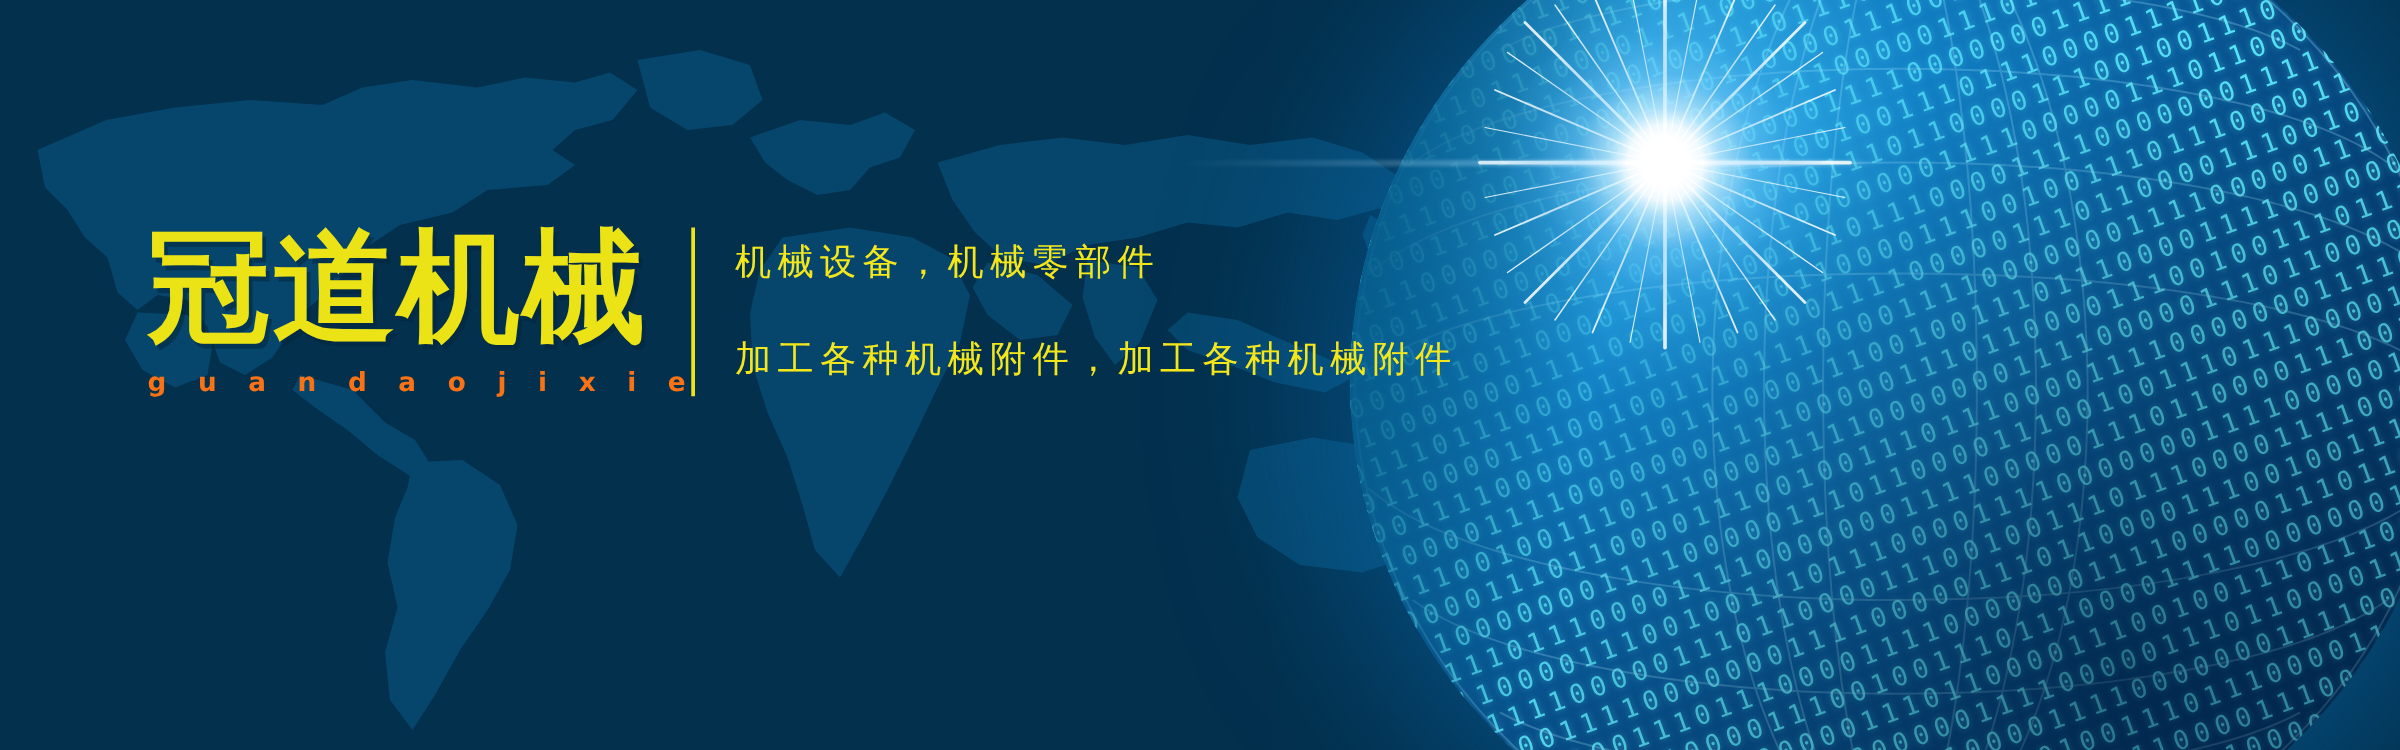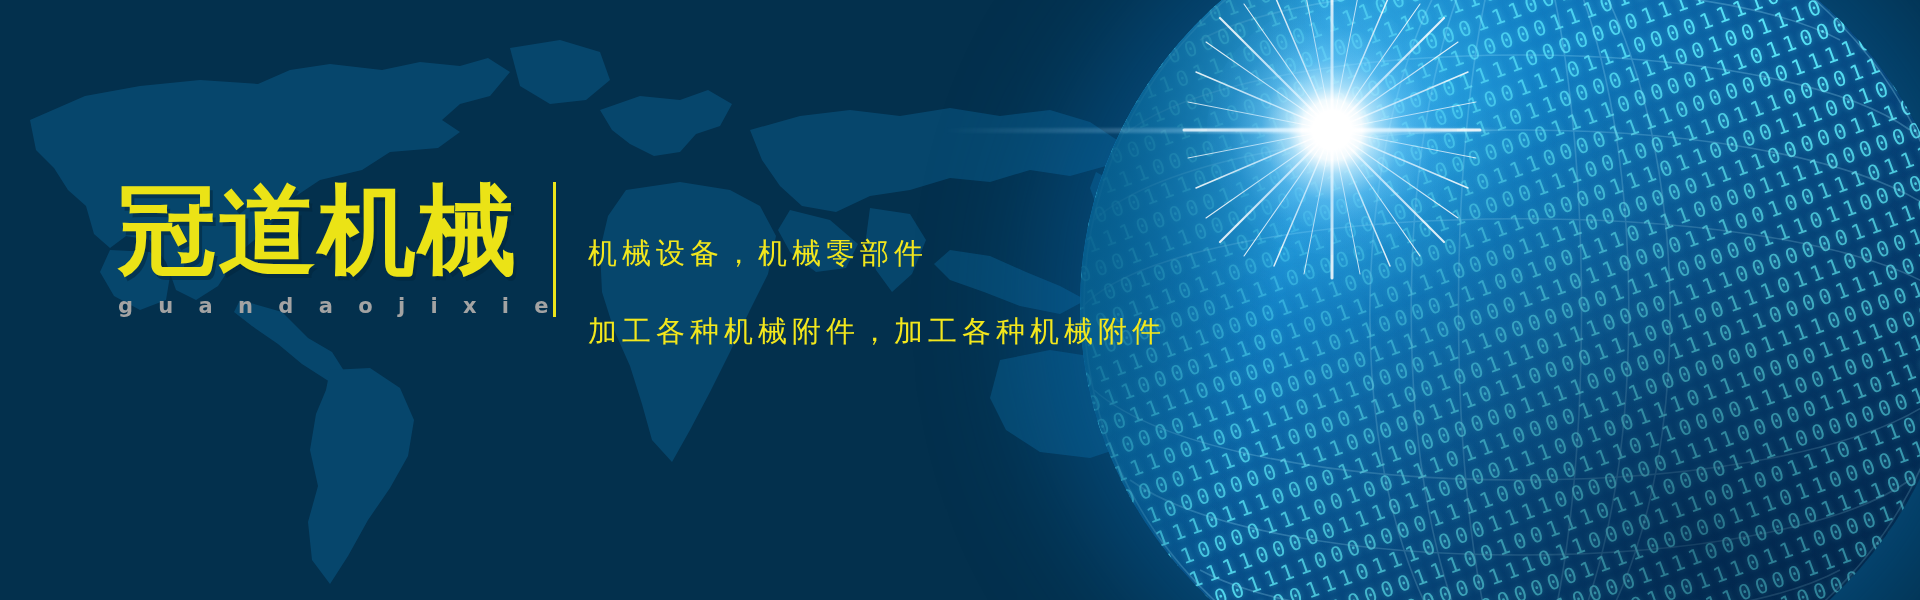--- a/index.html
+++ b/index.html
@@ -154,21 +154,21 @@
     color: #ebe316;
     letter-spacing: 2px;
     font-family: "DejaVu Sans", "Liberation Sans", sans-serif;
     text-shadow: 3px 4px 0 rgba(2,38,62,0.55);
     white-space: nowrap;
   }
   .logo-pinyin {
     margin-top: 12px;
     font-size: 21px;
     line-height: 24px;
-    color: #a3a3a3;
+    color: #f97316;
     letter-spacing: 9px;
     font-weight: 700;
     font-family: "DejaVu Sans", "Liberation Sans", sans-serif;
     white-space: nowrap;
   }
 
   .divider {
     position: absolute;
     left: 553px;
     top: 182px;
@@ -183,21 +183,20 @@
     top: 192px;
     width: 720px;
   }
   .slogan-line {
     color: #f3e71c;
     font-size: 29px;
     line-height: 34px;
     letter-spacing: 5px;
     font-family: "DejaVu Sans", "Liberation Sans", sans-serif;
     white-space: nowrap;
-    margin-top: 44px;
   }
   .slogan-line + .slogan-line { margin-top: 44px; }
 </style>
 </head>
 <body>
 
 <div class="banner">
 
   <div class="worldmap">
     <svg viewBox="0 0 1250 600" preserveAspectRatio="none" aria-hidden="true">

